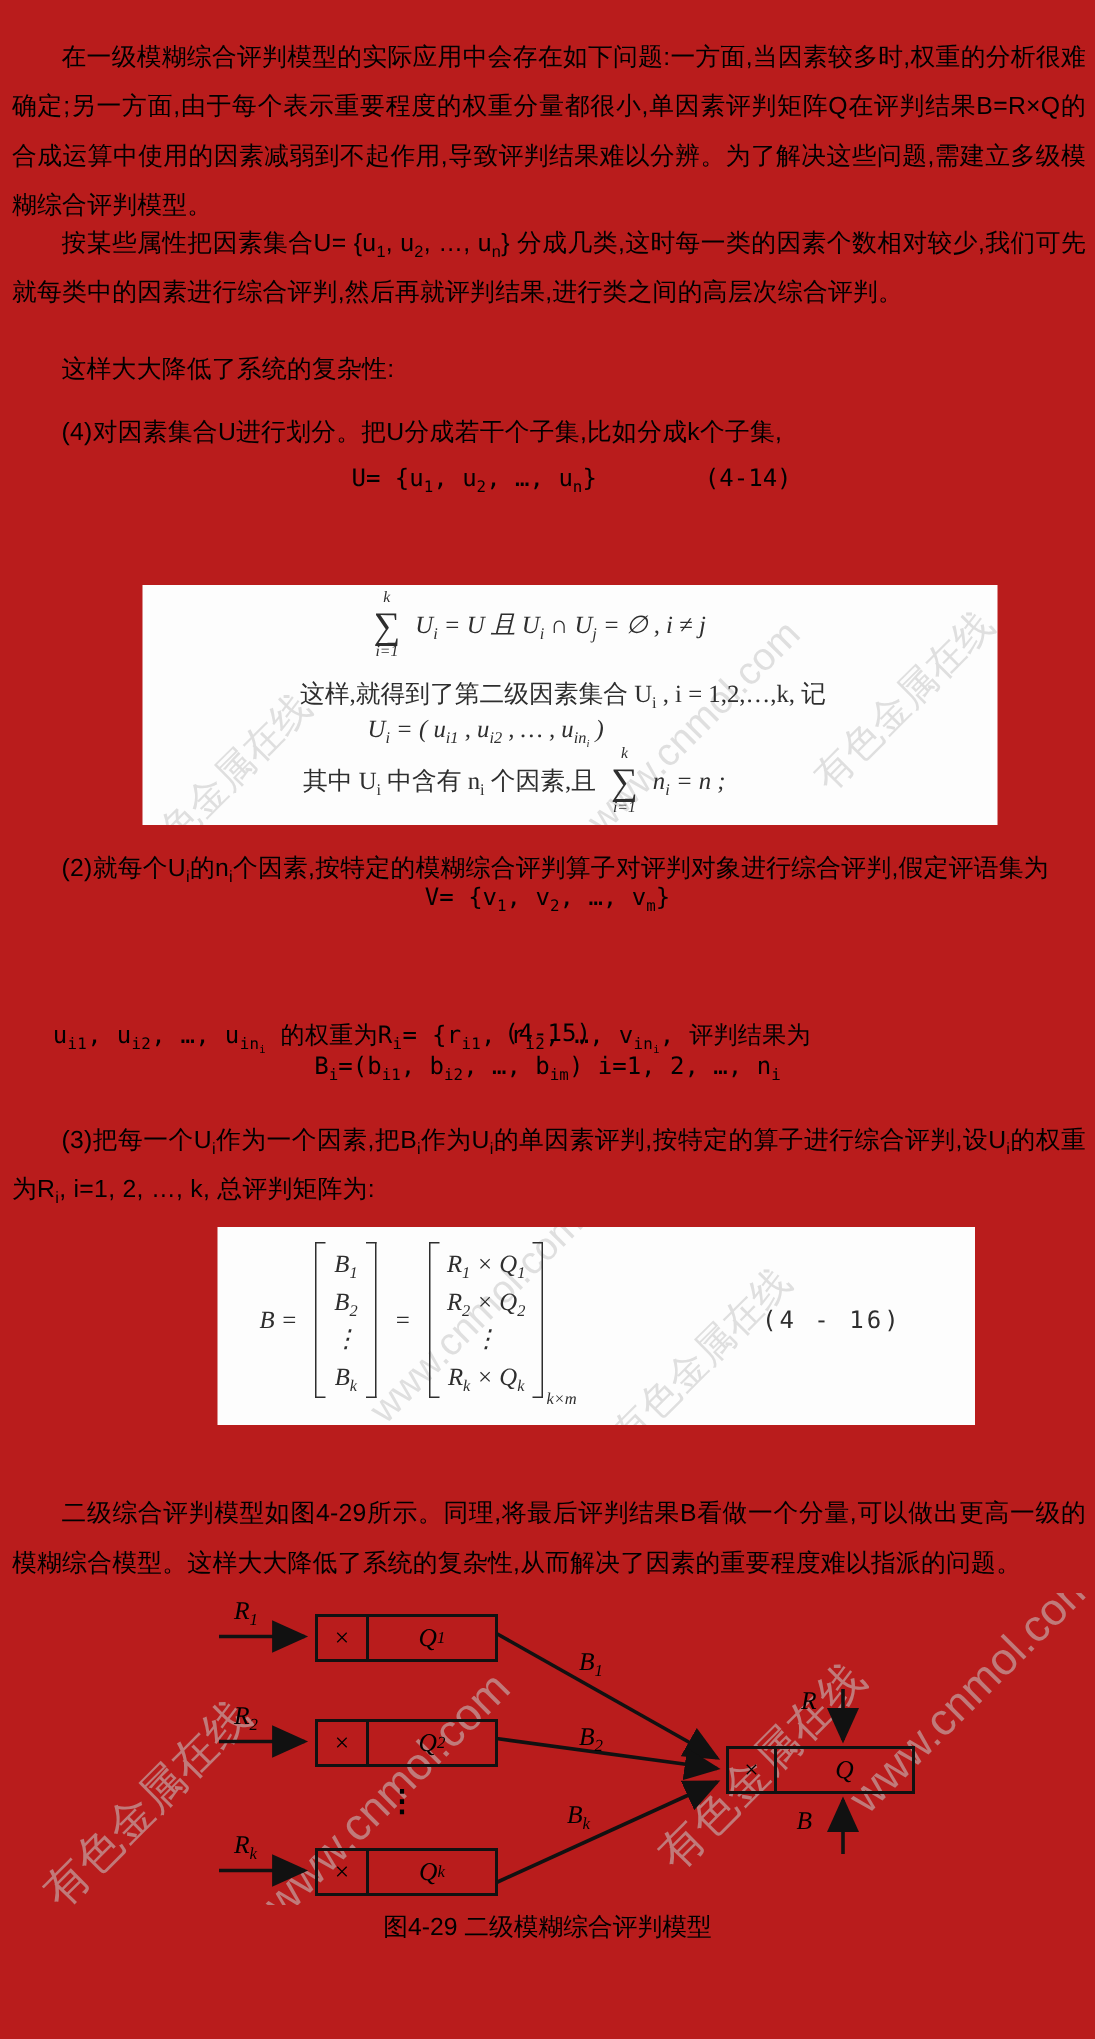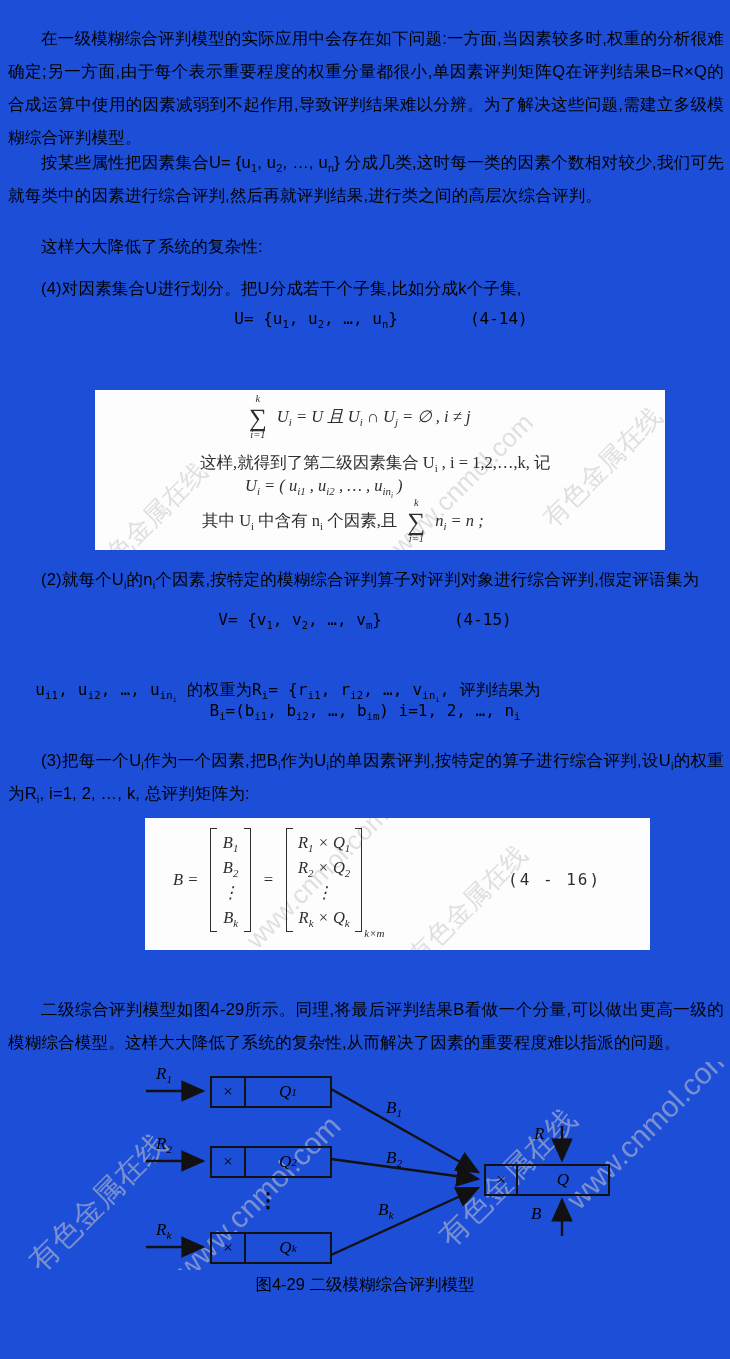--- a/index.html
+++ b/index.html
@@ -1,18 +1,18 @@
 <!DOCTYPE html>
 <html><head>
 <meta charset="utf-8">
 <style>
   html,body{margin:0;padding:0;}
   body{width:730px;height:1359px;background:#ffffff;position:relative;
        font-family:"Liberation Sans",sans-serif;color:#000;}
-  .page{position:absolute;inset:0;overflow:hidden;background:#1d4ed8;}
+  .page{position:absolute;inset:0;overflow:hidden;background:#b91c1c;}
 
   .para{position:absolute;left:8px;width:716px;font-size:16.5px;line-height:33px;
         text-align:justify;letter-spacing:0.2px;}
   .ind{text-indent:2em;}
   .ind17{text-indent:1.7em;}
 
   sub{font-size:0.66em;line-height:0;}
 
   
   .frow{position:absolute;left:0;width:100%;display:flex;justify-content:center;
@@ -101,21 +101,21 @@
         <span class="lim">k</span>
         <span class="sigma">∑</span>
         <span class="lim">i=1</span>
       </span>
       <span class="mathit">n<sub>i</sub> = n ;</span>
     </div>
   </div>
 
   <div class="para ind" style="top:563px;">(2)就每个U<sub>i</sub>的n<sub>i</sub>个因素,按特定的模糊综合评判算子对评判对象进行综合评判,假定评语集为</div>
 
-  <div class="frow" style="top:610px;">
+  <div class="frow" style="top:588px;flex-direction:column;">
     <span>V= {v<sub>1</sub>, v<sub>2</sub>, …, v<sub>m</sub>}</span>
     <span>(4-15)</span>
   </div>
 
   <div class="para ind17" style="top:652px;font-family:'DejaVu Sans Mono',monospace;font-size:16px;margin-top:21px;">u<sub>i1</sub>, u<sub>i2</sub>, …, u<sub>in<sub>i</sub></sub> 的权重为R<sub>i</sub>= {r<sub>i1</sub>, r<sub>i2</sub>, …, v<sub>in<sub>i</sub></sub>, 评判结果为</div>
 
   <div class="frow" style="top:701px;">
     <span>B<sub>i</sub>=(b<sub>i1</sub>, b<sub>i2</sub>, …, b<sub>im</sub>)  i=1, 2, …, n<sub>i</sub></span>
   </div>
 

